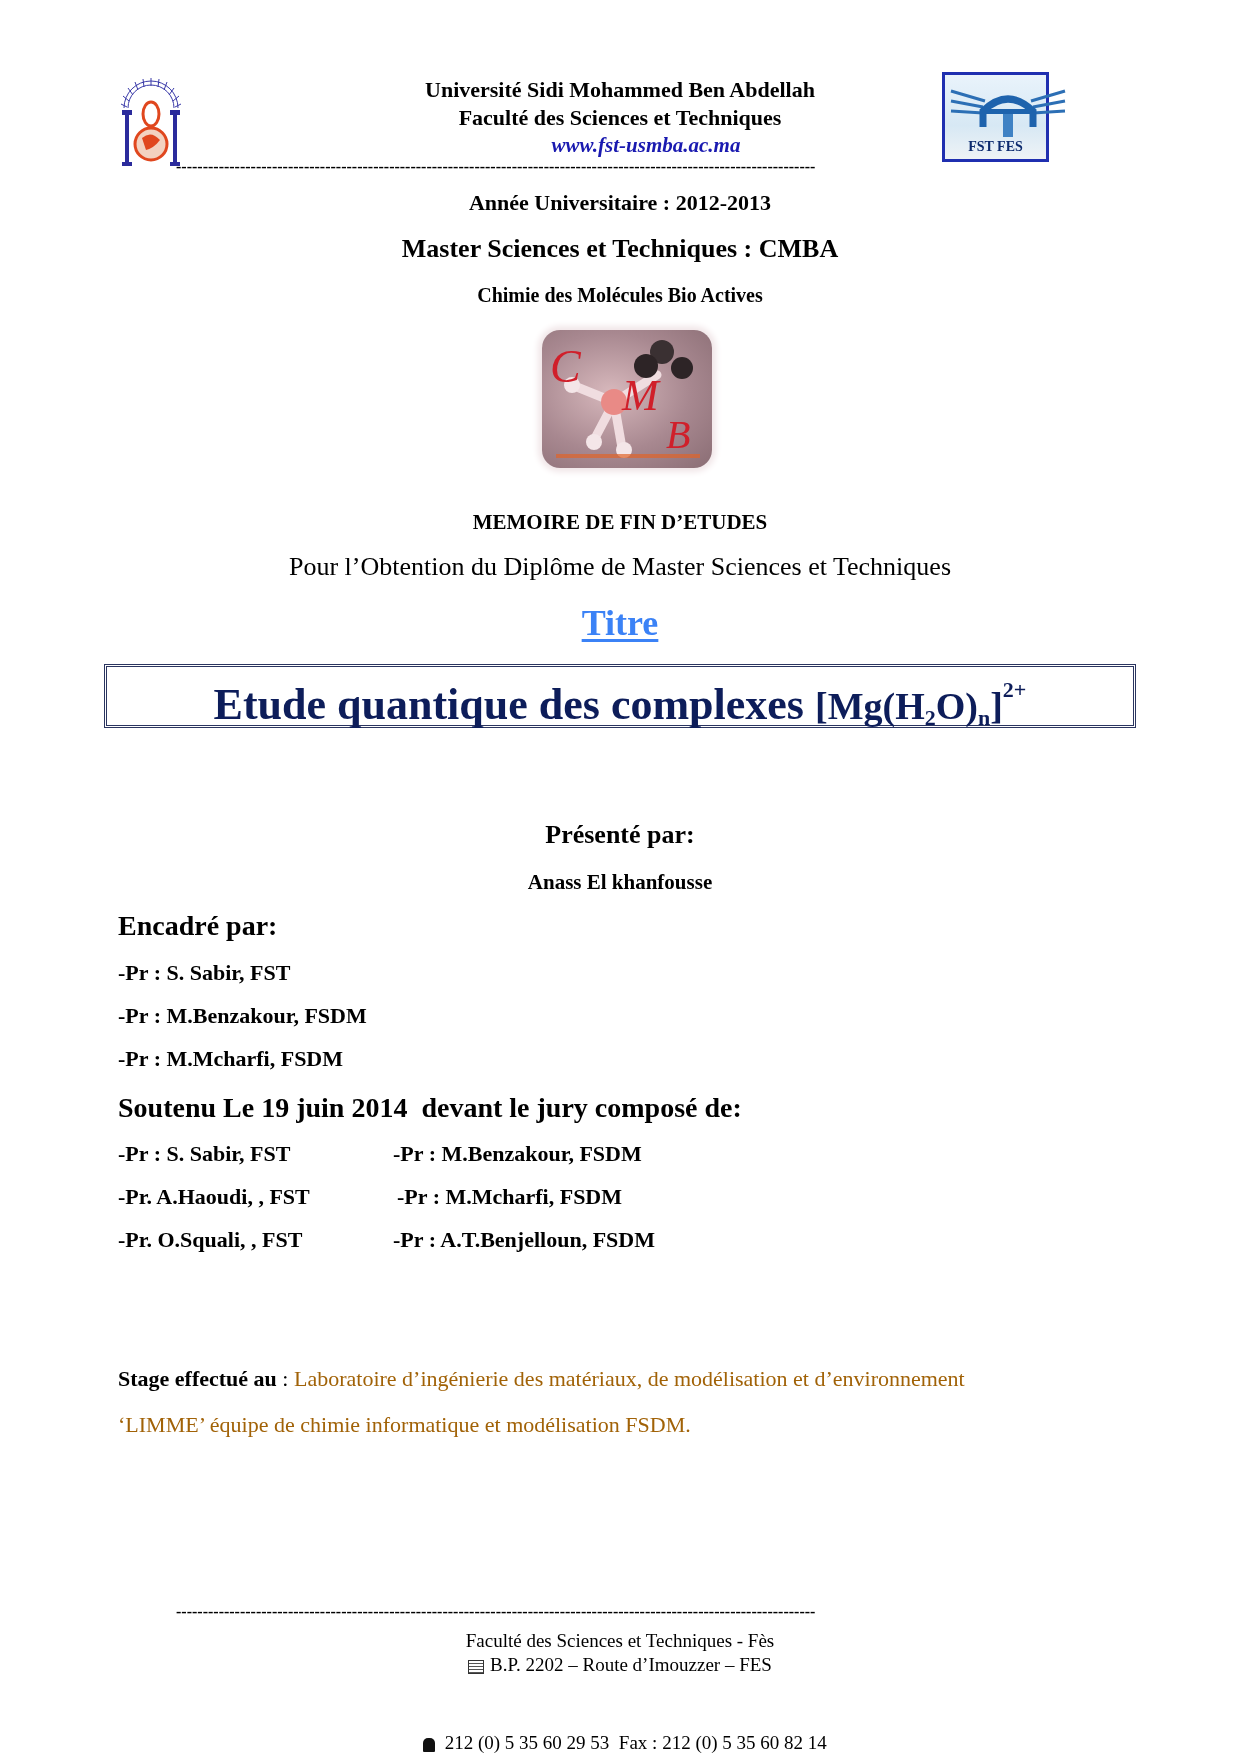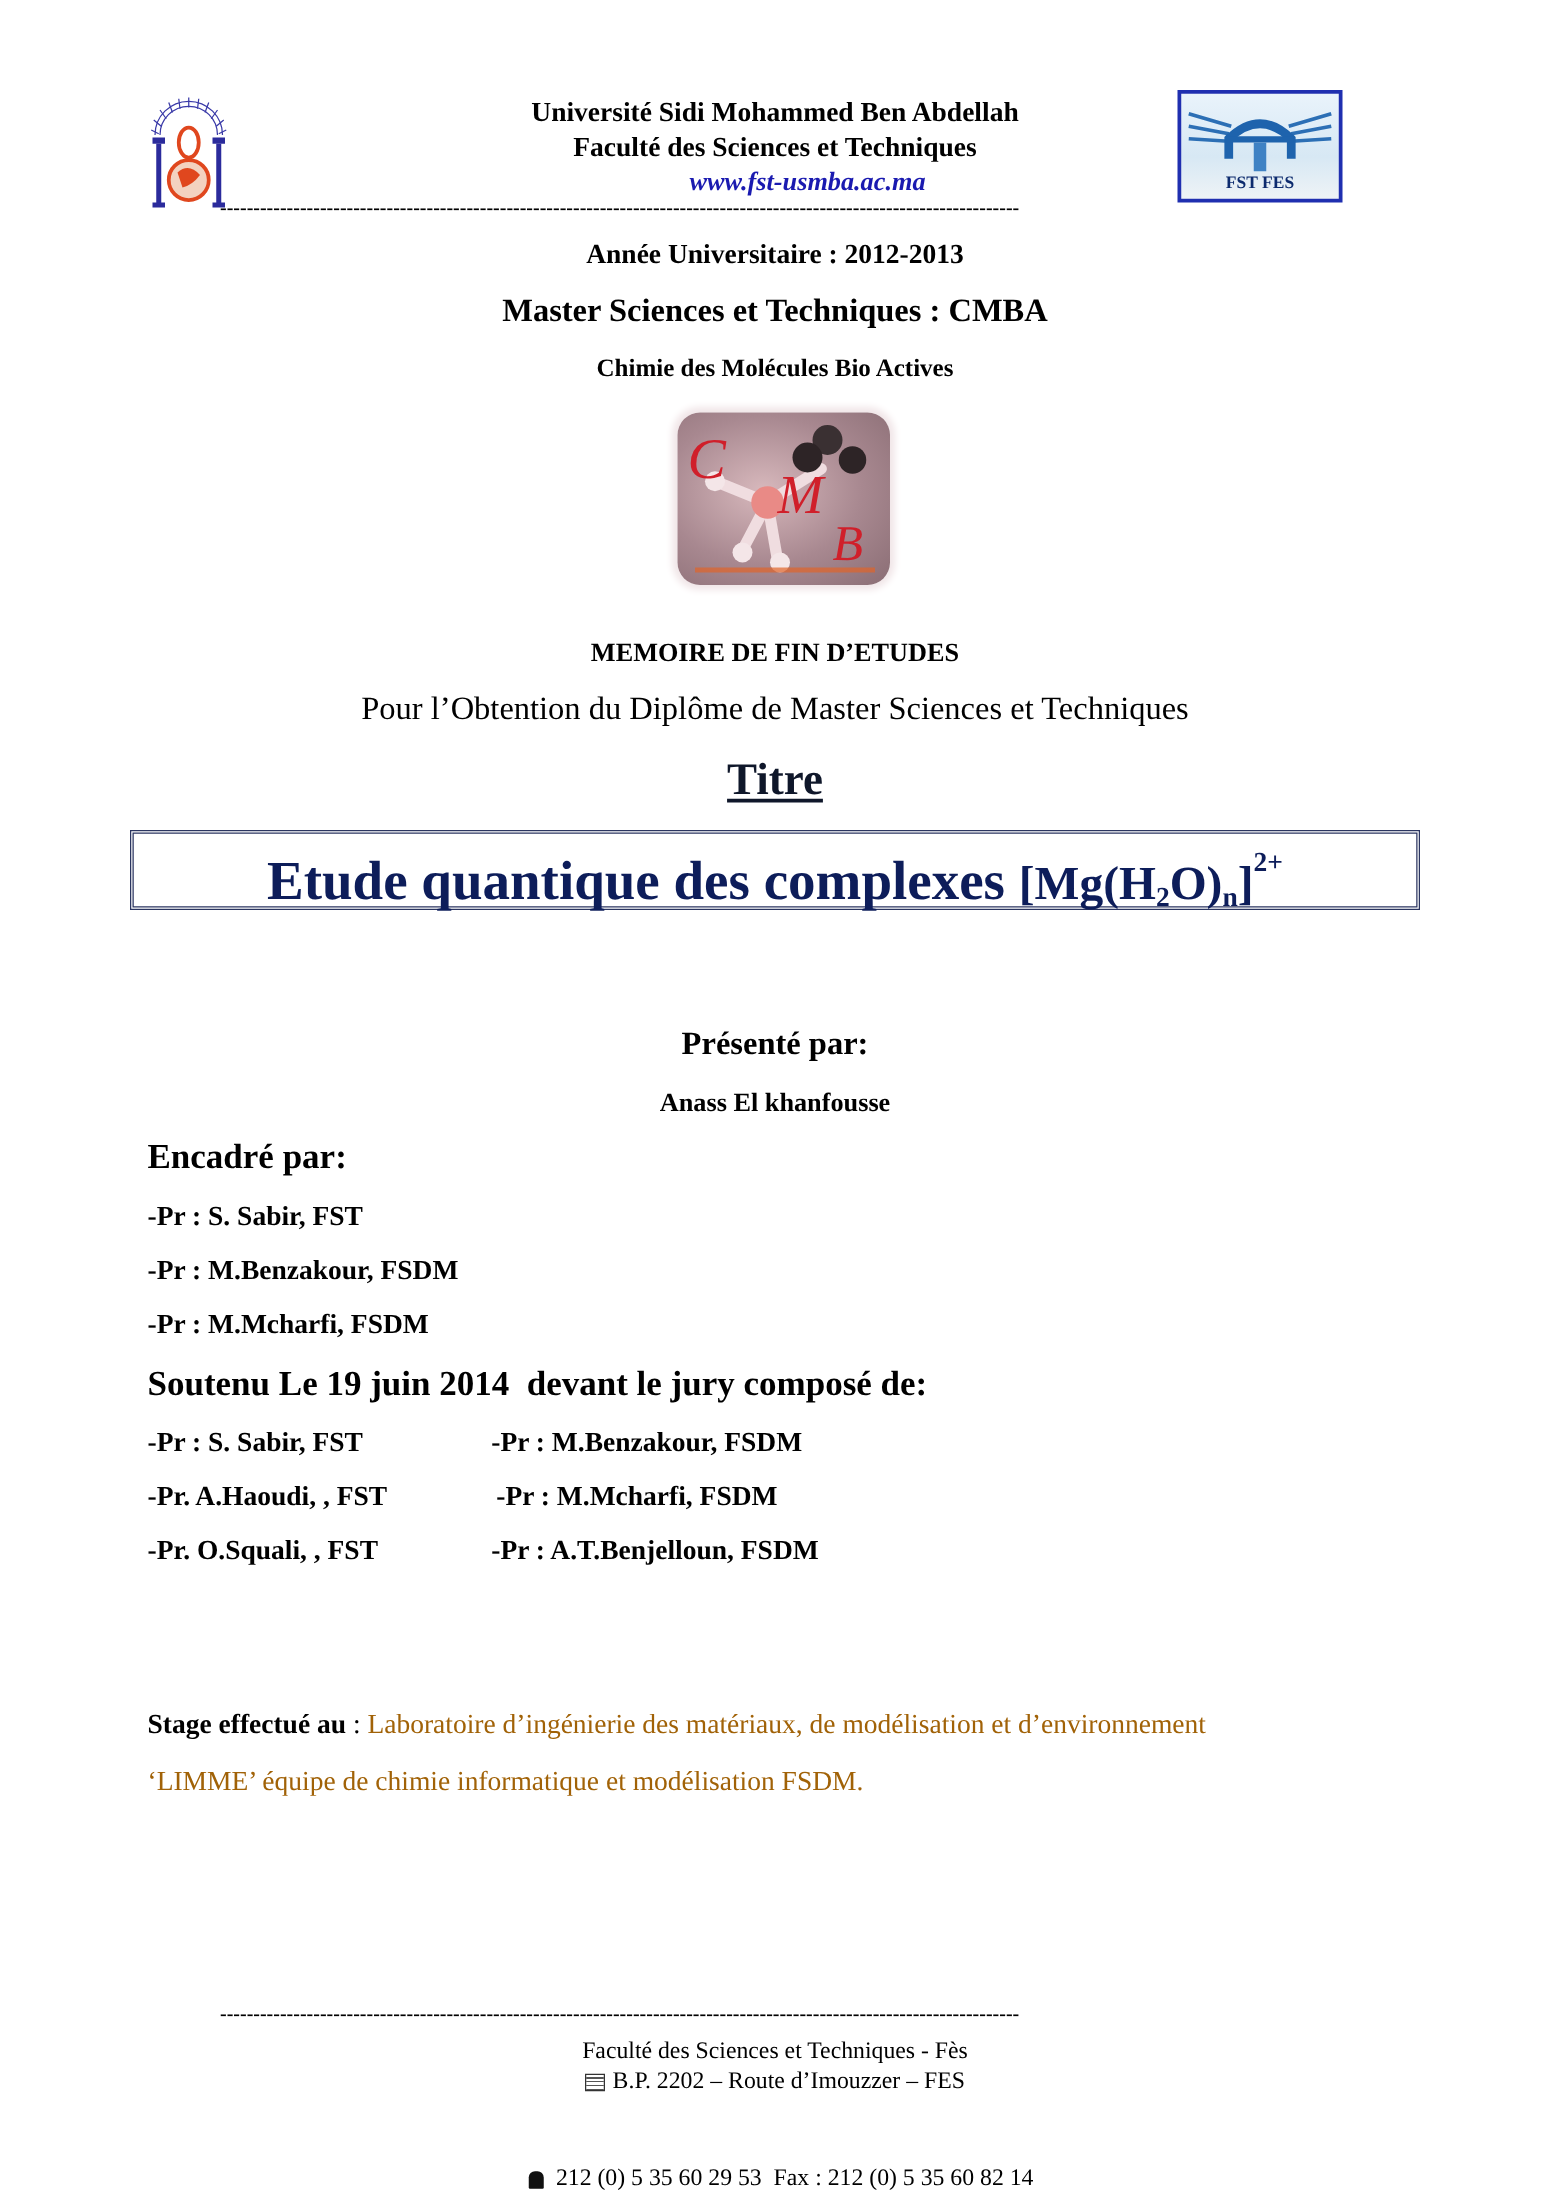--- a/index.html
+++ b/index.html
@@ -8,39 +8,39 @@
     .abs { position: absolute; }
     .center { left: 0; width: 1240px; text-align: center; }
     .b { font-weight: bold; }
 
     .hdr-line { font-weight: bold; font-size: 22px; line-height: 28px; }
     .hdr-url { font-style: italic; font-weight: bold; color: #1a1ab0; font-size: 21px; }
     .dash { font-family: "Liberation Serif", serif; font-weight: bold; font-size: 16px;
             letter-spacing: 0px; white-space: nowrap; overflow: hidden; color:#000; }
 
     .logo-left { left: 118px; top: 74px; width: 66px; height: 94px; }
-    .logo-right { left: 942px; top: 72px; width: 132px; height: 90px;
+    .logo-right { left: 942px; top: 72px; width: 107px; height: 90px;
                   border: 3px solid #1f2fb0; box-sizing: border-box;
                   background: linear-gradient(180deg,#e9f3fb 0%, #d7e8f4 60%, #eef3f6 100%); }
     .fst-text { position:absolute; left:0; width:100%; bottom:4px; text-align:center;
                 font-family:"Liberation Serif", serif; font-weight:bold; font-size:14px; color:#0d2b6e; }
 
     .cmb-logo { left: 542px; top: 330px; width: 170px; height: 138px; border-radius: 18px;
                 background: radial-gradient(ellipse at 40% 45%, #d7b8bc 0%, #a88890 55%, #8a6d74 100%);
                 box-shadow: 0 0 6px 4px #f1e6e8; overflow: hidden; }
 
     .title-box { left: 104px; top: 664px; width: 1032px; height: 64px;
                  border: 3px double #2b3560; box-sizing: border-box; }
     .title-text { position:absolute; left:0; width:100%; top:10px; text-align:center;
                   color:#0d1d5a; font-weight:bold; font-size:44px; font-family:"Liberation Serif", serif; }
     .title-text .chem { font-size: 38px; }
     .title-text sub { font-size: 22px; vertical-align: -6px; }
     .title-text sup { font-size: 22px; vertical-align: 22px; }
 
-    .titre { color:#0f172a; font-weight:bold; font-size:36px; text-decoration: underline;
+    .titre { color:#3b82f6; font-weight:bold; font-size:36px; text-decoration: underline;
              text-decoration-thickness: 3px; text-underline-offset: 4px; }
 
     .left-col { left: 118px; }
     .h-sec { font-weight: bold; font-size: 28px; }
     .item { font-weight: bold; font-size: 22px; }
     .blue { color: #a16207; }
     .stage { font-size: 22px; }
     .footer-line { font-size: 19px; line-height: 24px; }
   </style>
 </head>

